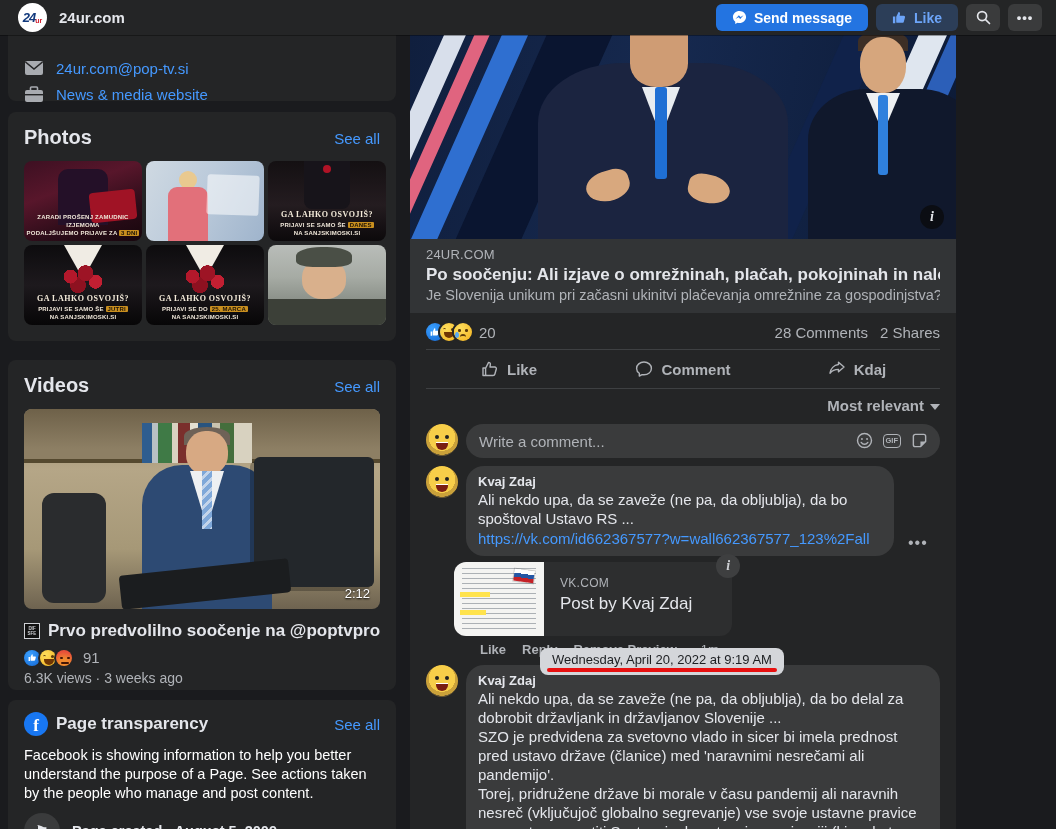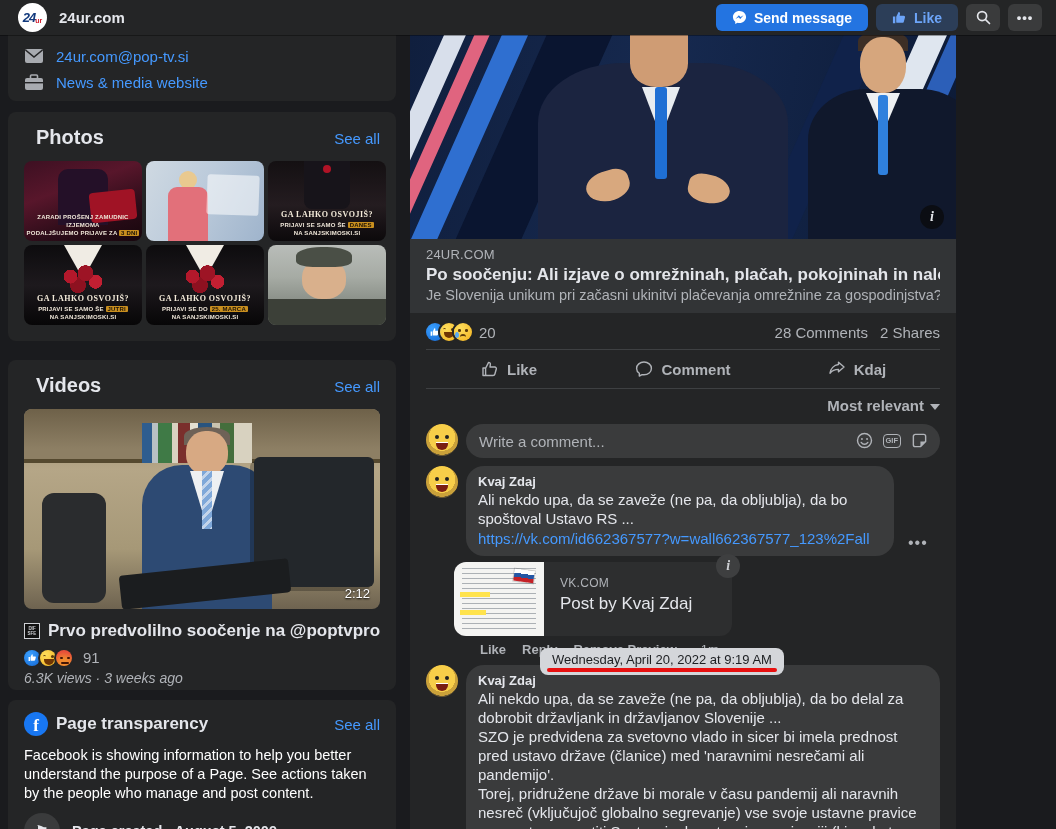--- a/index.html
+++ b/index.html
@@ -20,25 +20,25 @@
   .btn { border:0; cursor:pointer; height:27px; border-radius:6px; display:flex; align-items:center; justify-content:center; gap:7px;
          font-family:inherit; font-size:14px; font-weight:600; }
   .btn.primary { background:#2374e1; color:#fff; padding:0 16px; }
   .btn.likebtn { background:#2c3e58; color:#6ca4f8; padding:0 16px; }
   .btn.iconbtn { background:#3a3b3c; color:#e4e6eb; width:34px; }
   .dots3 { letter-spacing:1px; font-weight:bold; color:#e4e6eb; font-size:13px; line-height:10px; }
 
   
   .card { position:absolute; left:8px; width:388px; background:#242526; border-radius:8px; }
   .cardhead { display:flex; align-items:baseline; justify-content:space-between; padding:14px 16px 8px 16px; }
-  .cardhead h2 { font-size:20px; font-weight:bold; color:#e4e6eb;margin-left:12px; }
+  .cardhead h2 { font-size:20px; font-weight:bold; color:#e4e6eb; }
   .seeall { color:#4599ff; font-size:15px; cursor:pointer; text-decoration:none; }
 
   
-  .infocard { top:35px; height:66px; border-radius:0 0 8px 8px; padding:8px 16px; }
+  .infocard { top:35px; height:66px; border-radius:0 0 8px 8px; padding:20px 16px; }
   .inforow { display:flex; align-items:center; gap:12px; height:26px; cursor:pointer; }
   .inforow svg { flex:0 0 auto; }
   .bluelink { color:#4599ff; font-size:15px; }
 
   
   .photoscard { top:112px; height:229px; }
   .photogrid { display:grid; grid-template-columns:repeat(3,118px); grid-auto-rows:80px; gap:4px; padding:4px 16px 0 16px; }
   .ph { position:relative; border-radius:8px; overflow:hidden; cursor:pointer; }
   .ph .cap { position:absolute; left:0; right:0; bottom:4px; text-align:center; color:#efe6d8; font-size:6px; line-height:8px; letter-spacing:.2px; font-weight:bold; text-transform:uppercase; }
   .ph .cap .ttl { display:block; font-size:8px; font-family:"Liberation Serif","DejaVu Serif",serif; letter-spacing:.5px; margin-bottom:2px; color:#f3ead9; }
@@ -77,21 +77,21 @@
   .vthumb .man .hair { position:absolute; left:42px; top:-38px; width:46px; height:18px; background:#6e6257; border-radius:50% 50% 0 0; }
   .vthumb .man .shirt { position:absolute; left:48px; top:6px; width:34px; height:56px; background:#eef0f2; clip-path:polygon(50% 100%,0 0,100% 0); }
   .vthumb .man .tie { position:absolute; left:60px; top:6px; width:10px; height:58px; background:repeating-linear-gradient(135deg,#7fa8d9 0 4px,#c3d4ea 4px 7px); }
   .vthumb .kbd { position:absolute; left:96px; bottom:8px; width:170px; height:34px; background:#1b1d1f; border-radius:4px; transform:rotate(-6deg); }
   .vthumb .chair { position:absolute; left:18px; top:84px; width:64px; height:110px; background:#2a2c2e; border-radius:12px; }
   .vdur { position:absolute; right:10px; bottom:8px; color:#fff; font-size:13px; text-shadow:0 1px 2px #000; }
   .vtitlerow { display:flex; align-items:center; gap:8px; padding:12px 16px 0 16px; }
   .vico { flex:0 0 auto; width:16px; height:16px; border:1px solid #cfd1d5; color:#cfd1d5; font-size:4.5px; line-height:5px; font-weight:bold; text-align:center; padding-top:2px; background:#111; }
   .vtitle { font-size:17px; font-weight:bold; color:#e4e6eb; white-space:nowrap; overflow:hidden; }
   .vreact { display:flex; align-items:center; gap:4px; padding:8px 16px 0 16px; }
-  .vmeta { padding:4px 16px 0 16px; color:#b0b3b8; font-size:14px;font-style:italic; }
+  .vmeta { padding:4px 16px 0 16px; color:#b0b3b8; font-size:14px; }
 
   
   .rx { position:relative; width:18px; height:18px; border-radius:50%; display:inline-block; flex:0 0 auto; }
   .rxs { width:16px; height:16px; }
   .rx.overlap { margin-left:-4px; box-shadow:0 0 0 2px #242526; }
   .rx.like { background:radial-gradient(circle at 35% 30%,#3aa0ff,#1467d2); display:flex; align-items:center; justify-content:center; }
   .rx.haha { background:radial-gradient(circle at 35% 30%,#fede5c,#f2b11e); }
   .rx.haha::before { content:""; position:absolute; left:3px; top:5px; width:3px; height:2px; border-top:1.5px solid #5c3a0a; border-radius:50%; box-shadow:8px 0 0 #5c3a0a; }
   .rx.haha::after { content:""; position:absolute; left:4px; top:9px; width:10px; height:6px; background:#703603; border-radius:0 0 10px 10px; }
   .rx.sad { background:radial-gradient(circle at 35% 30%,#fede5c,#f2b11e); }

